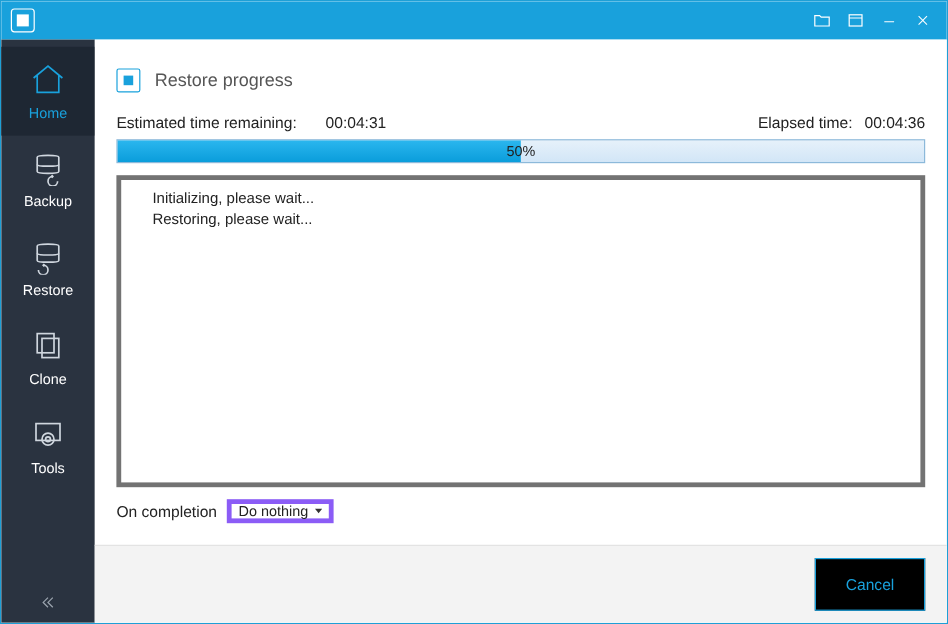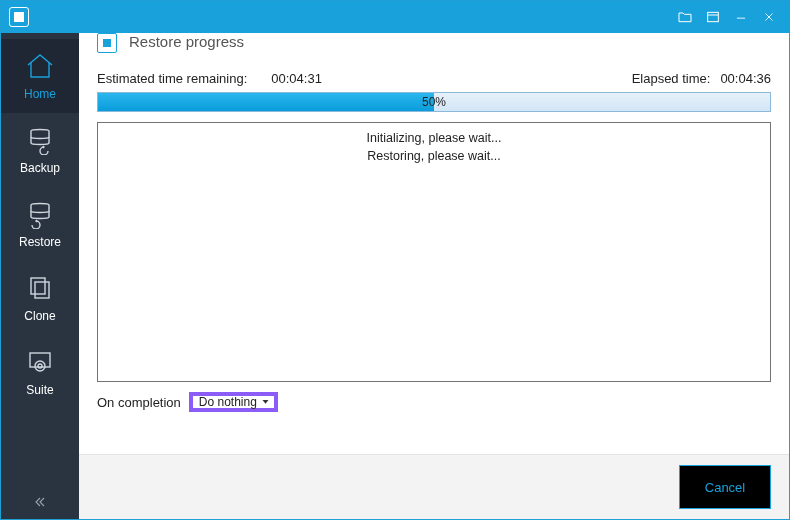--- a/index.html
+++ b/index.html
@@ -60,22 +60,22 @@
   .side-item.active svg { stroke:#19a1dc; }
   .collapse-handle {
     margin-top:auto; width:100%; height:34px;
     display:flex; align-items:center; justify-content:center;
     color:#9aa3ad; cursor:pointer;
   }
   .content {
     flex:1; background:#fff; display:flex; flex-direction:column;
   }
   .page-header {
-    display:flex; gap:12px;
-    padding: 0 18px 10px 18px;
+    display:flex; align-items:center; gap:12px;
+    padding: 24px 18px 10px 18px;
   }
   .page-header .page-icon {
     width:20px; height:20px; border:1.5px solid #19a1dc; border-radius:2px;
     display:flex; align-items:center; justify-content:center;
   }
   .page-header .page-icon span{ width:8px;height:8px;background:#19a1dc;}
   .page-header h2 { font-size:15px; font-weight:400; color:#555; }
   .body {
     flex:1; padding: 8px 18px 0 18px; display:flex; flex-direction:column;
   }
@@ -92,24 +92,23 @@
   }
   .progress-fill {
     height:100%;
     background:linear-gradient(#2bb6ee,#0a9ddb);
   }
   .progress-label {
     position:absolute; left:50%; top:50%; transform:translate(-50%,-50%);
     font-size:12px; color:#222;
   }
   .logbox {
-    border:1px solid #737373; background:#fff; height:260px;
+    border:4px solid #737373; background:#fff; height:260px;
     padding:6px 26px; font-size:12.5px; color:#222; line-height:1.45;
     overflow:auto;
-    text-align:center;
   }
   .completion-row {
     display:flex; align-items:center; gap:8px;
     padding:10px 0 12px 0; font-size:13px; color:#222;
   }
   .completion-row .select {
     border:4px solid #8b5cf6; background:#fff; height:20px; min-width:84px;
     display:flex; align-items:center; padding:0 4px 0 6px; gap:4px;
     font-size:12px; cursor:pointer;
   }
@@ -201,21 +200,21 @@
       <div>Clone</div>
     </div>
     <div class="side-item">
       <div class="icon">
         <svg width="32" height="30" viewBox="0 0 32 30">
             <rect x="6" y="6" width="20" height="14"></rect>
             <circle cx="16" cy="19" r="5"></circle>
             <circle cx="16" cy="19" r="2"></circle>
           </svg>
       </div>
-      <div>Suite</div>
+      <div>Tools</div>
     </div>
     <div class="collapse-handle">
       <svg width="16" height="16" viewBox="0 0 24 24" stroke="#9aa3ad" fill="none" stroke-width="1.6">
           <polyline points="12,6 6,12 12,18"></polyline>
           <polyline points="18,6 12,12 18,18"></polyline>
         </svg>
     </div>
   </div>
 
   <div class="content">

